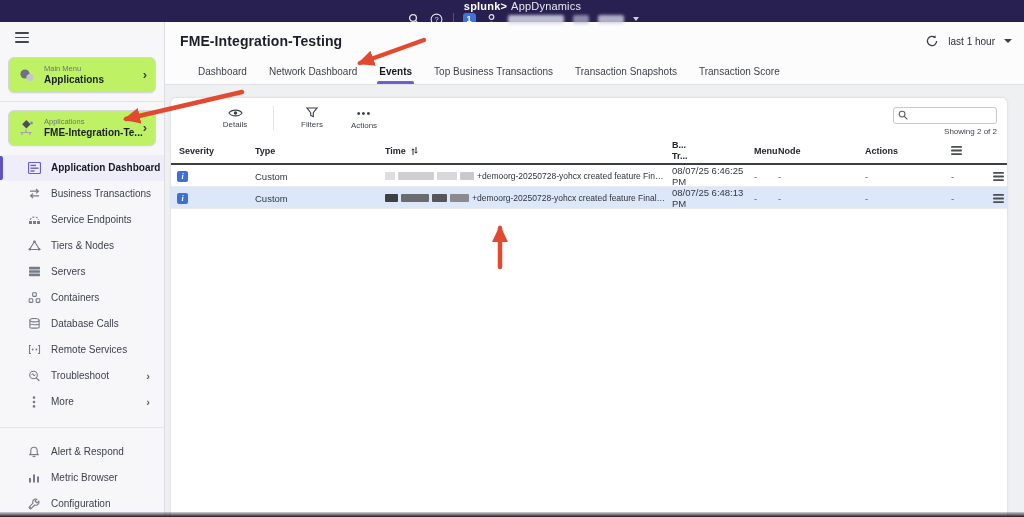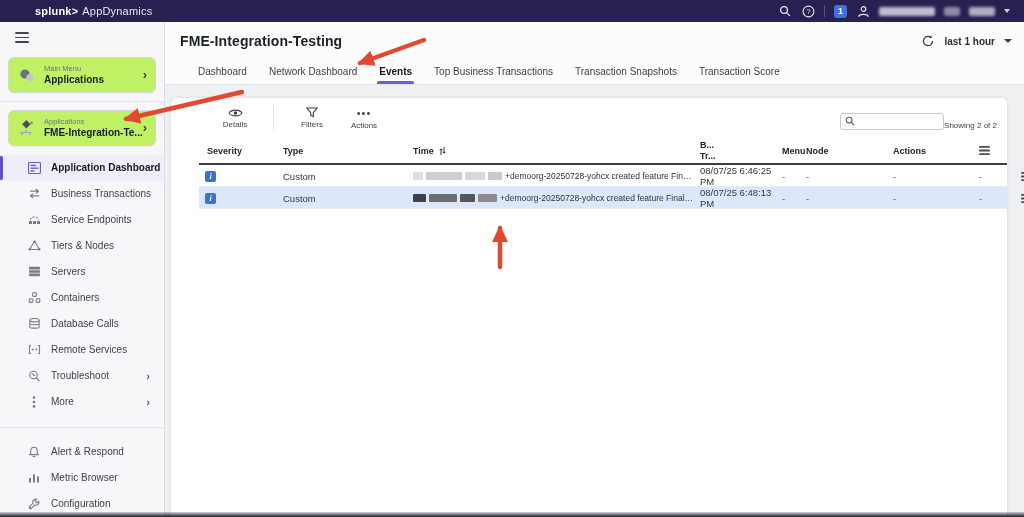--- a/index.html
+++ b/index.html
@@ -1,21 +1,21 @@
 <!DOCTYPE html>
 <html><head>
 <meta charset="utf-8">
 <style>
   * { margin:0; padding:0; box-sizing:border-box; }
   html,body { width:1024px; height:517px; }
   body { font-family:"Liberation Sans","DejaVu Sans",sans-serif; background:#eef0f2; overflow:hidden; position:relative; }
   .screen { width:1024px; height:517px; position:relative; overflow:hidden; }
 
   
-  .topbar { height:22px; background:#272050; display:flex; align-items:center; justify-content:space-between; padding:0 14px 0 35px; }
+  .topbar { height:22px; background:#272050; display:flex; align-items:center; justify-content:space-between; padding:0 14px 0 35px;flex-direction:column; }
   .logo { color:#fff; font-size:11px; letter-spacing:.2px; display:flex; align-items:baseline; gap:4px; }
   .logo .splunk { font-weight:bold; }
   .logo .appd { font-weight:normal; color:#e8e8f2; }
   .topbar-right { display:flex; align-items:center; gap:9px; }
   .tb-icon { display:flex; align-items:center; justify-content:center; width:14px; height:14px; }
   .tb-divider { width:1px; height:12px; background:#55507e; }
   .notif-badge { min-width:13px; height:13px; border-radius:3px; background:#3f72da; color:#fff; font-size:9px; font-weight:bold; display:flex; align-items:center; justify-content:center; padding:0 2px; }
   .blurblock { display:inline-block; height:9px; border-radius:2px; filter:blur(1.5px); }
   .tb-blur1 { width:56px; background:#d9d9e6; opacity:.85; }
   .tb-blur2 { width:16px; background:#b9b9cc; opacity:.7; }
@@ -43,41 +43,41 @@
   .nav-item.active .nav-label { font-weight:bold; }
   .nav-item.active::before { content:""; position:absolute; left:0; top:1px; bottom:1px; width:3px; background:#5f50c4; border-radius:0 2px 2px 0; }
   .nav-item .nav-chev { margin-left:auto; margin-right:14px; color:#5b5e68; font-size:11px; font-weight:bold; }
 
   
   .main { flex:1; display:flex; flex-direction:column; background:#eef0f2; min-width:0; }
   .main-header { background:#fcfcfd; border-bottom:1px solid #e0e1e5; }
   .title-row { height:38px; display:flex; align-items:center; padding:0 12px 0 15px; }
   .page-title { font-size:14px; font-weight:bold; color:#1b1f27; letter-spacing:.1px; }
   .title-right { margin-left:auto; display:flex; align-items:center; gap:9px; }
-  .time-range { font-size:10px; font-weight:bold; color:#2c2f38; }
+  .time-range { font-size:10px; font-weight:normal; color:#2c2f38; }
   .caret-dark { width:0; height:0; border-left:4px solid transparent; border-right:4px solid transparent; border-top:4.5px solid #3c3f49; }
   .tabs { display:flex; gap:22px; margin-left:33px; height:24px; align-items:flex-end; }
   .tab { font-size:10px; color:#3c3f49; padding-bottom:7px; position:relative; cursor:pointer; white-space:nowrap; }
   .tab.active { font-weight:bold; color:#15181f; }
   .tab.active::after { content:""; position:absolute; left:-2px; right:-2px; bottom:0; height:3px; background:#6c5fd0; border-radius:2px 2px 0 0; }
 
   
   .panel { margin:12px 16px 0 5px; background:#fff; border:1px solid #e3e3e8; border-bottom:none; border-radius:6px 6px 0 0; flex:1; box-shadow:0 0 3px rgba(30,30,50,.05); }
   .toolbar { height:40px; display:flex; align-items:center; padding-left:38px; }
   .tool-btn { display:flex; flex-direction:column; align-items:center; gap:2px; width:52px; cursor:pointer; }
   .tool-label { font-size:8px; color:#3f434e; }
   .tool-sep { width:1px; height:24px; background:#e2e2e7; margin:0 12px; }
   .tool-dots { font-size:11px; color:#3c3f49; letter-spacing:1px; line-height:8px; height:12px; display:flex; align-items:center; }
-  .toolbar-right { margin-left:auto; display:flex; flex-direction:row; align-items:flex-end; padding-right:10px; margin-top:6px; }
+  .toolbar-right { margin-left:auto; display:flex; flex-direction:column; align-items:flex-end; padding-right:10px; margin-top:6px; }
   .search-box { width:104px; height:17px; border:1px solid #c7c8cf; border-radius:3px; display:flex; align-items:center; padding:0 4px; background:#fff; }
   .search-box input { border:none; outline:none; width:80px; font-size:9px; margin-left:3px; font-family:inherit; }
   .showing { font-size:8px; color:#3f434e; margin-top:3px; }
 
   
-  .tgrid { display:grid; grid-template-columns:76px 130px 287px 82px 24px 87px 86px 42px 1fr; align-items:center; padding-left:8px;margin-left:28px; }
+  .tgrid { display:grid; grid-template-columns:76px 130px 287px 82px 24px 87px 86px 42px 1fr; align-items:center; padding-left:8px; }
   .thead { height:27px; border-bottom:2px solid #3c3e46; }
   .th { font-size:9px; font-weight:bold; color:#23262e; white-space:nowrap; }
   .th-time { display:flex; align-items:center; gap:5px; cursor:pointer; }
   .th-bt { line-height:1.15; }
   .trow { height:22px; border-bottom:1px solid #ececf0; font-size:9.5px; color:#33363e; cursor:pointer; }
   .trow.highlight { background:#dce8fa; }
   .sev-badge { width:11px; height:11px; margin-left:-2px; border-radius:2px; background:#3e70d4; color:#fff; font-size:8px; font-weight:bold; display:flex; align-items:center; justify-content:center; font-style:italic; font-family:"Liberation Serif","DejaVu Serif",serif; }
   .cell-summary { display:flex; align-items:center; gap:3px; white-space:nowrap; overflow:hidden; padding-right:6px; }
   .redact { display:inline-block; height:8px; border-radius:1px; filter:blur(.6px); flex-shrink:0; }
   .sum-text { overflow:hidden; text-overflow:ellipsis; font-size:8.5px; color:#2f323a; }

